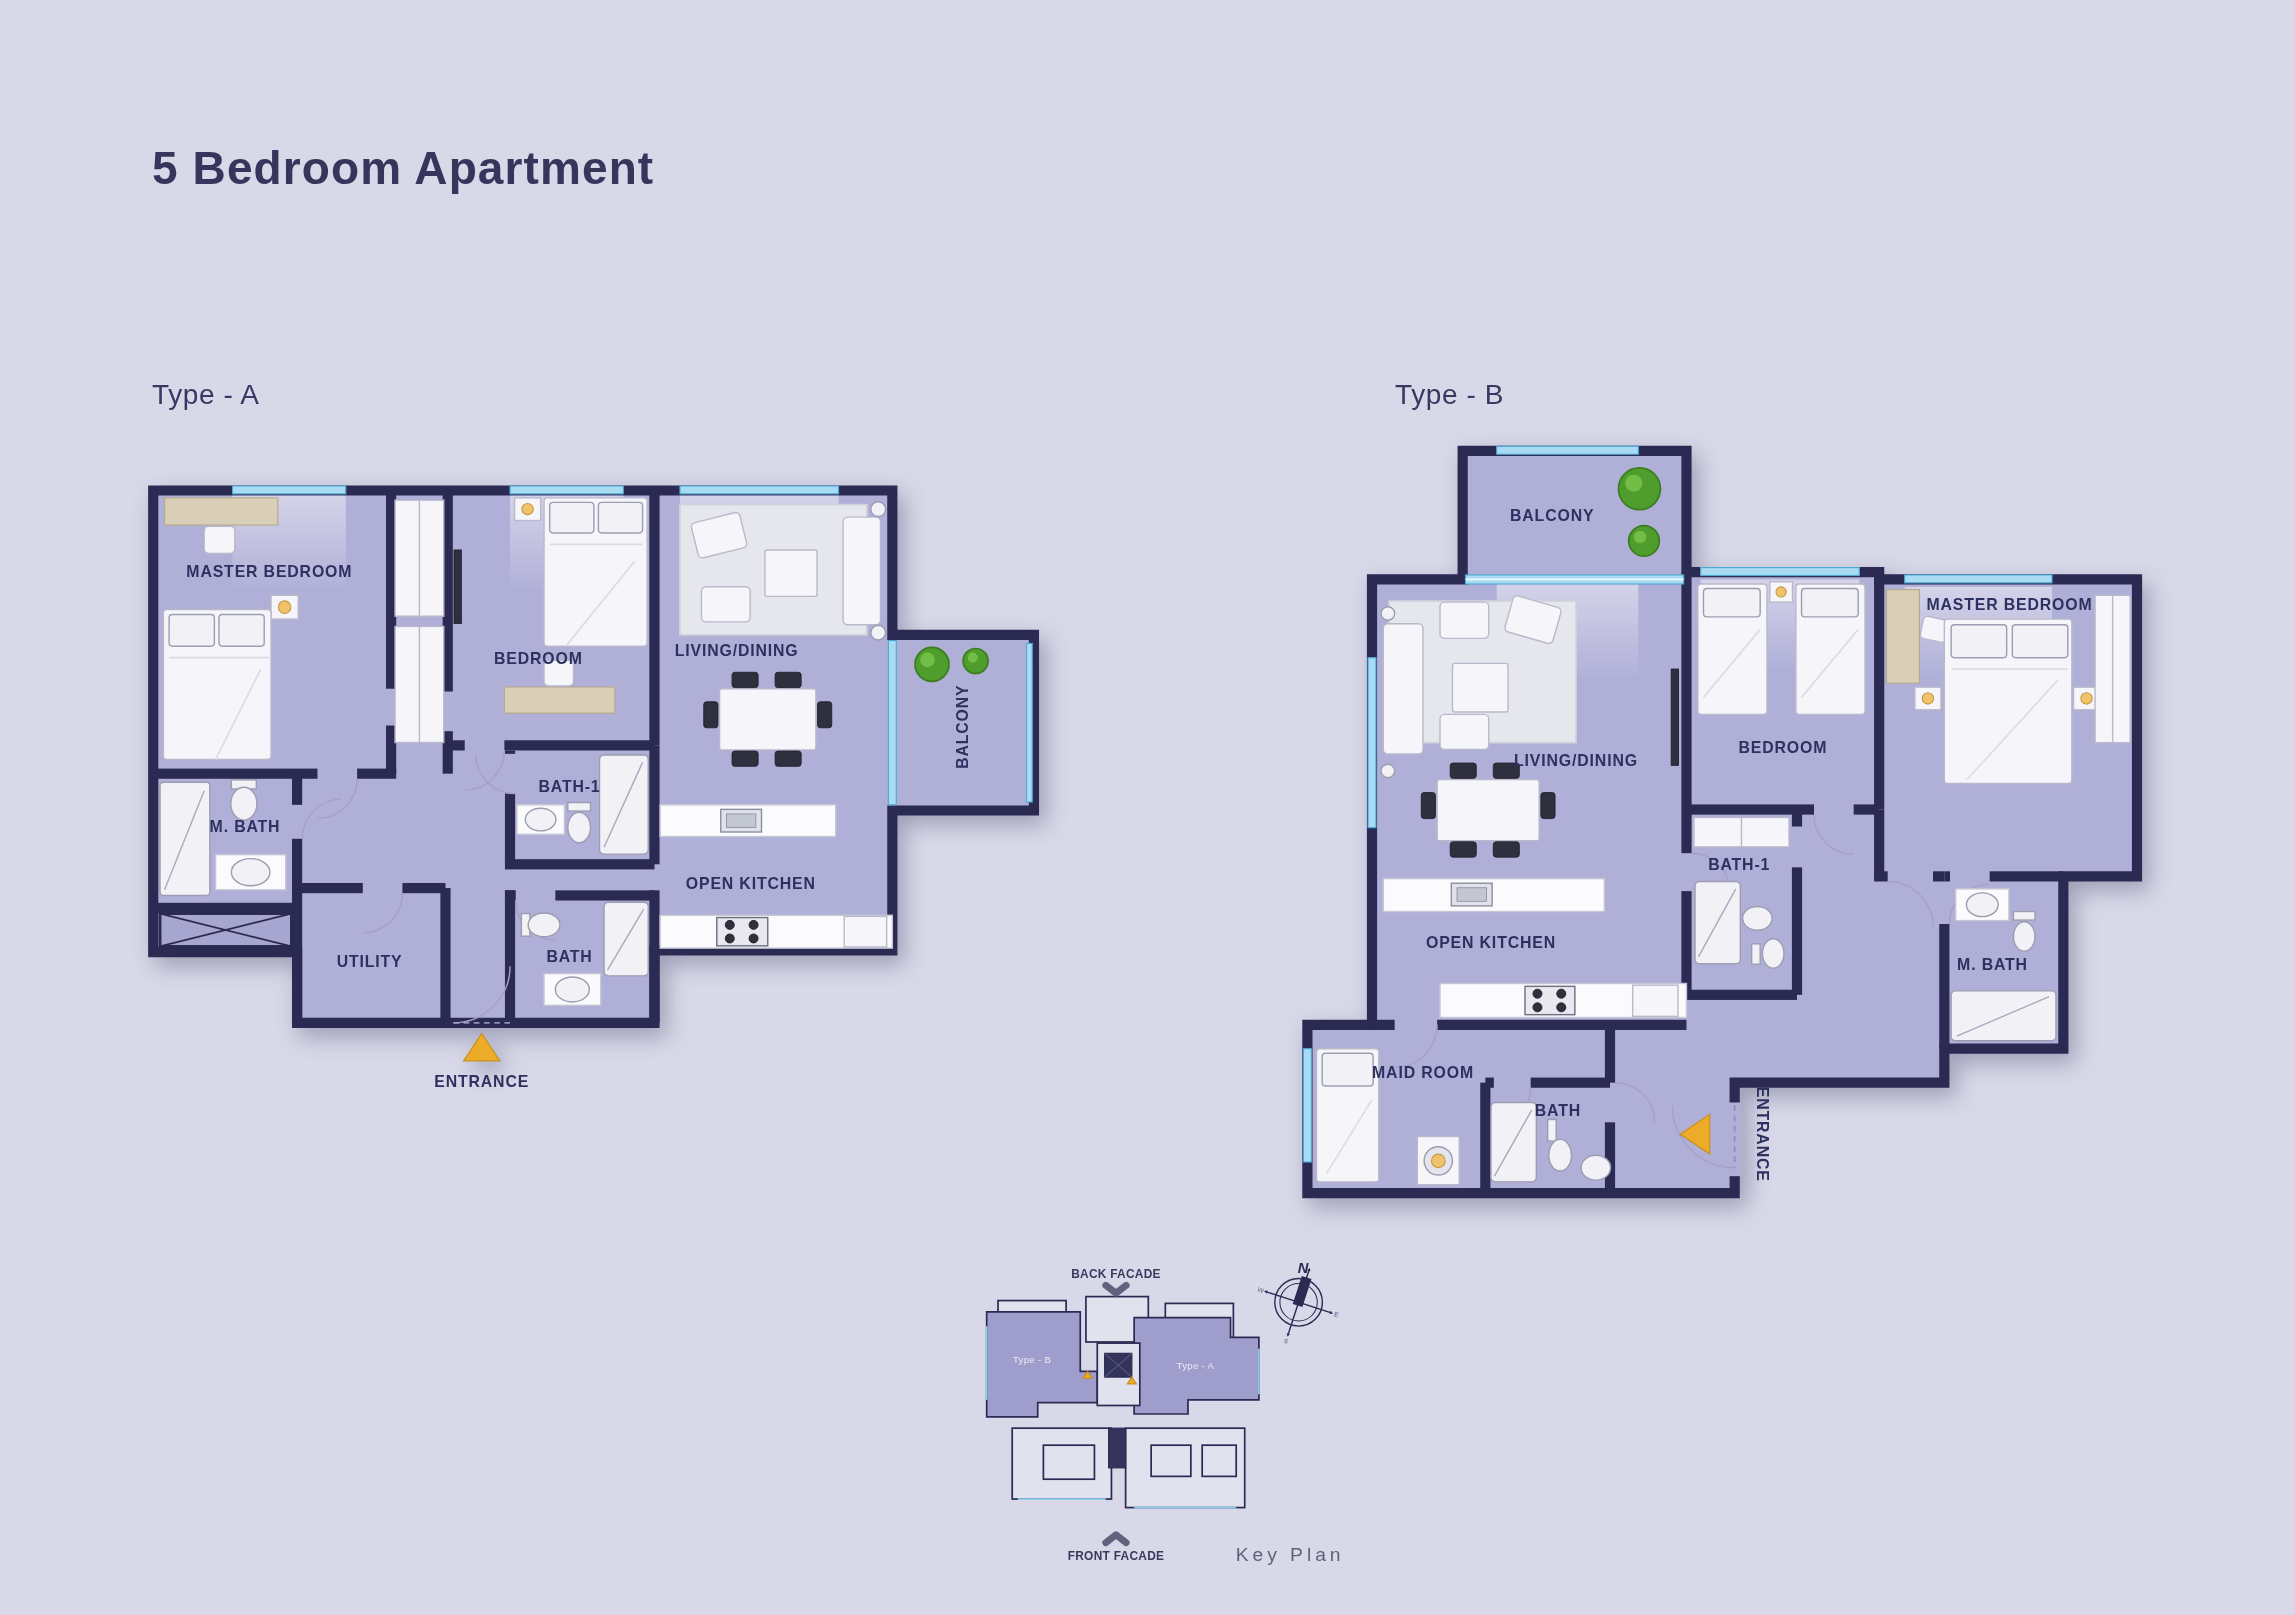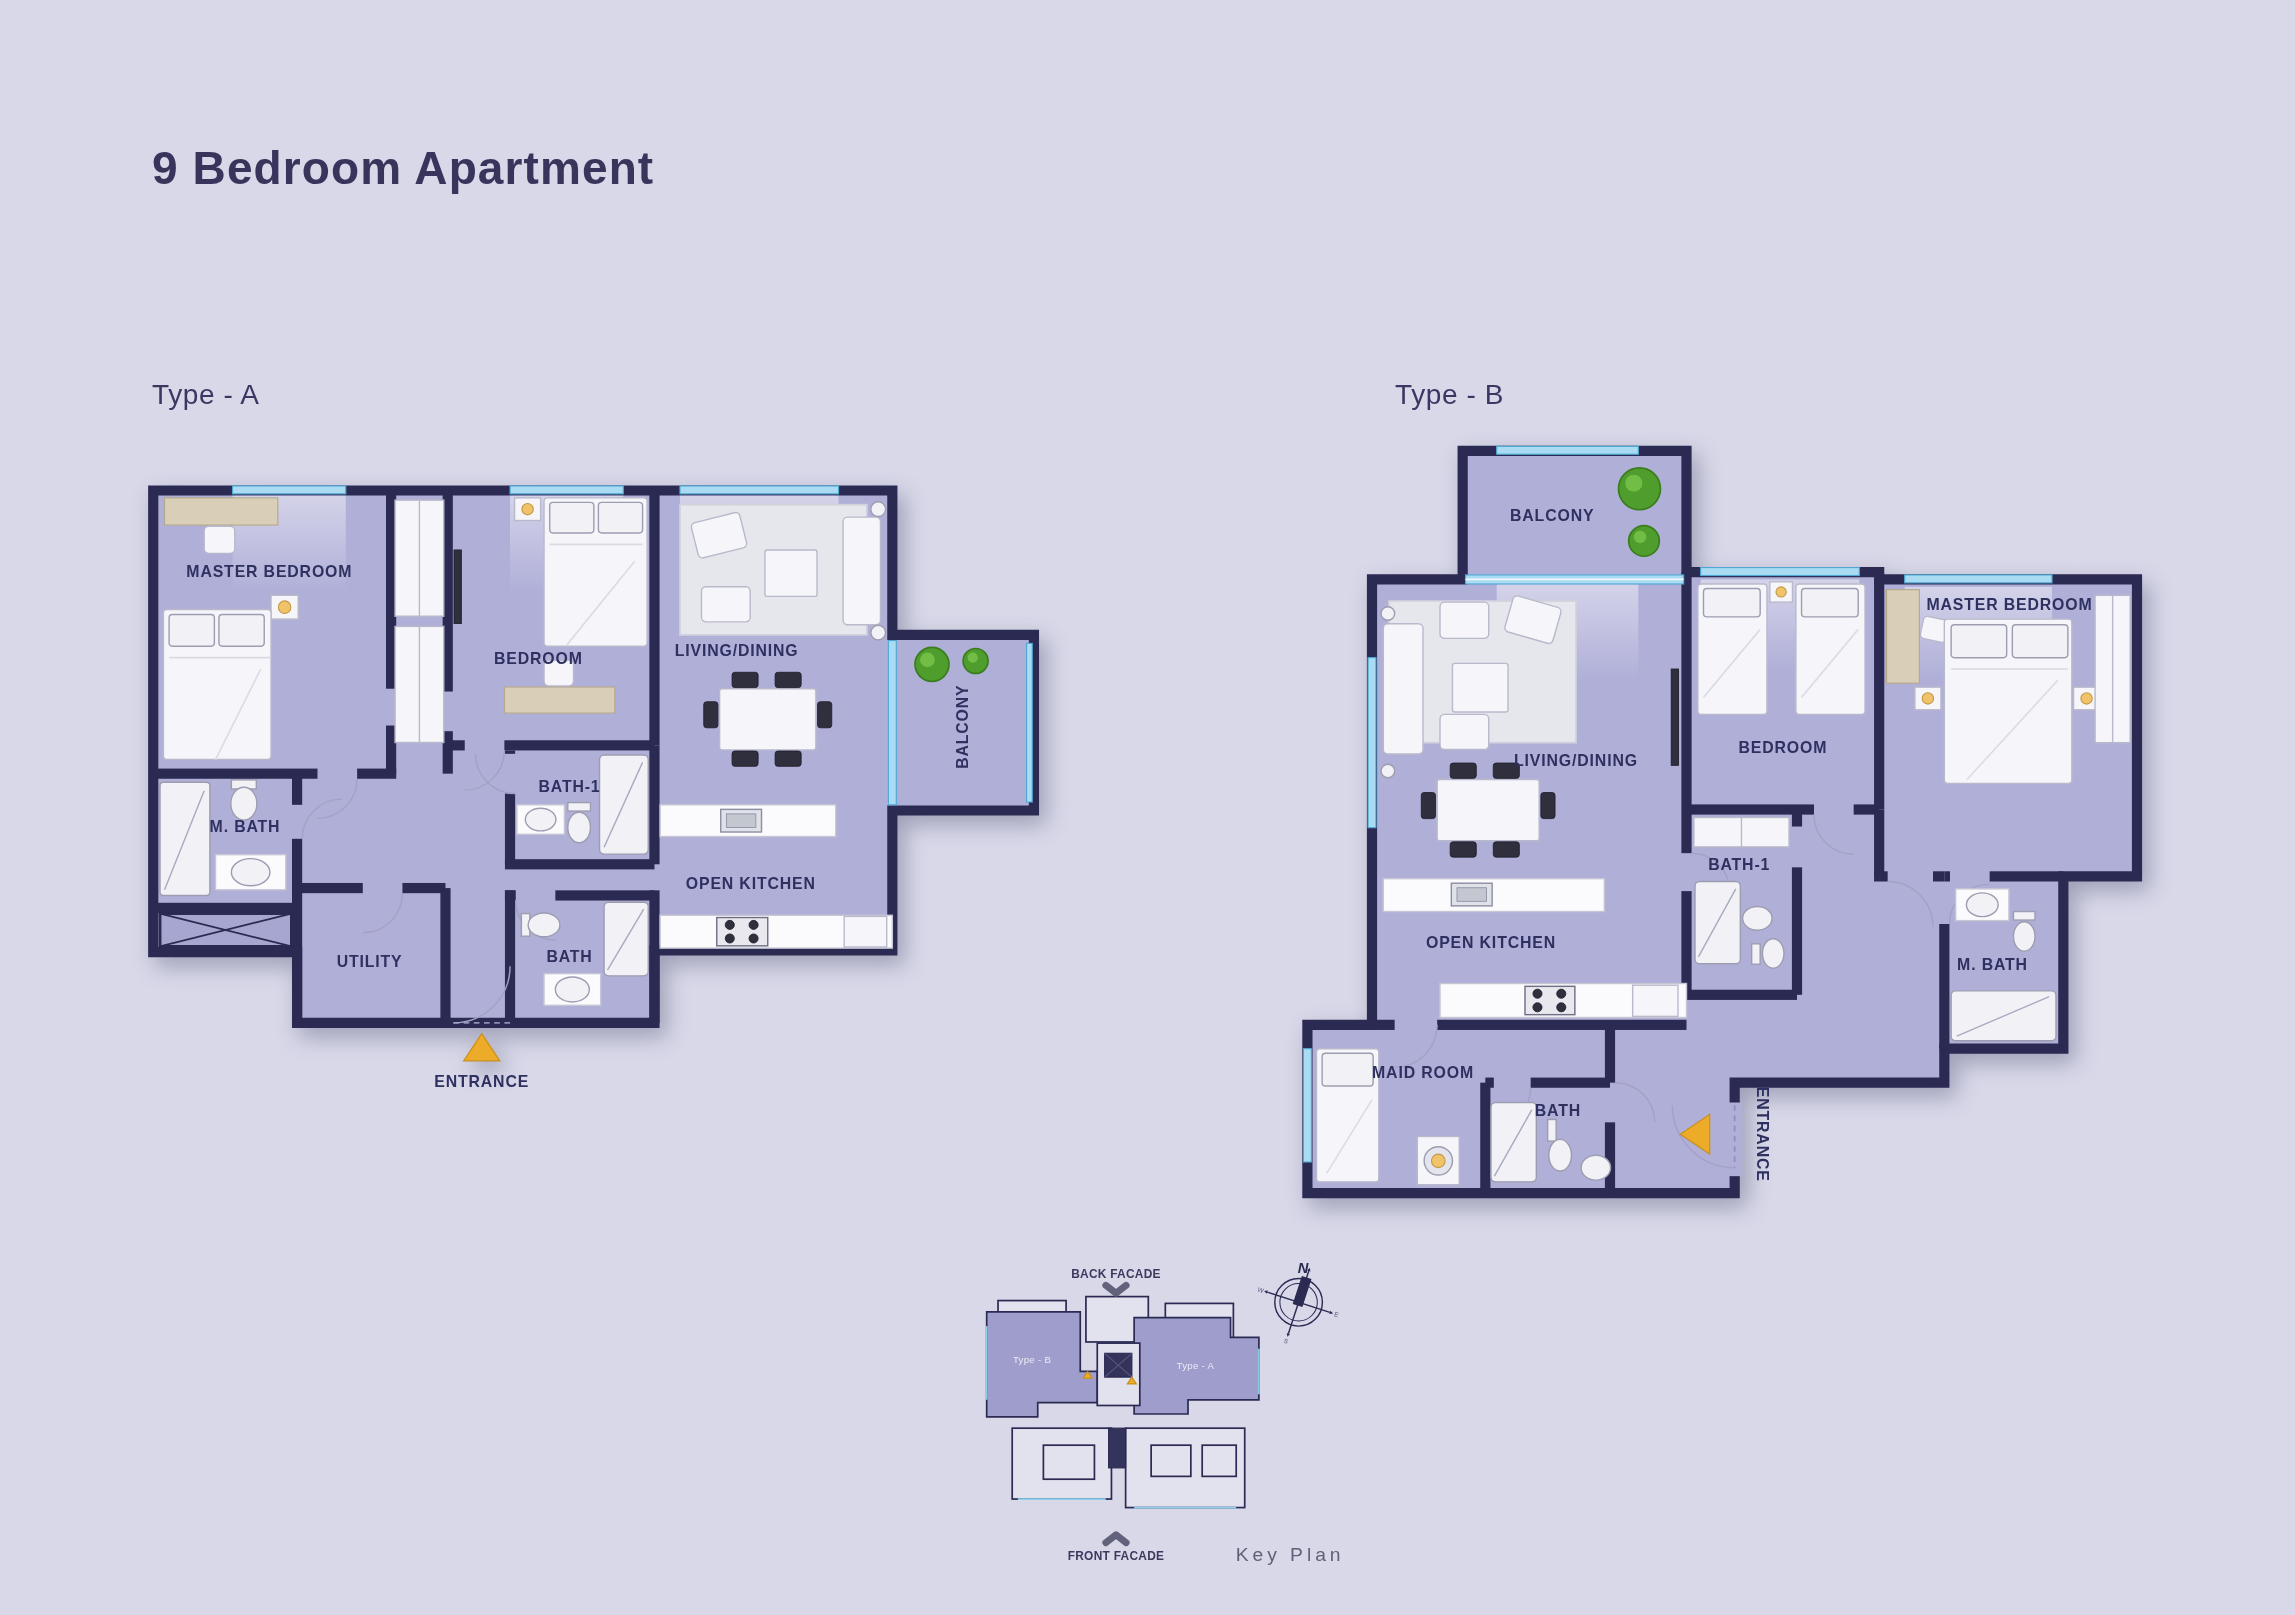--- a/index.html
+++ b/index.html
@@ -42,21 +42,21 @@
   .chev{fill:none;stroke:#62627c;stroke-width:12;stroke-linecap:round;stroke-linejoin:round;}
   .facade{font-family:"Liberation Sans","DejaVu Sans",sans-serif;font-size:21px;font-weight:700;
           fill:#3b3a5e;letter-spacing:0.5px;}
   .glow{fill:url(#winglow);}
 </style>
 </head>
 <body>
 
 <div class="canvas">
 
-  <div class="page-title">9 Bedroom Apartment</div>
+  <div class="page-title">5 Bedroom Apartment</div>
 
   <div class="plan-label a">Type - A</div>
   <div class="plan-label b">Type - B</div>
 
   <svg class="plan" style="left:147px;top:465px;" width="896" height="640" viewBox="0 0 1580 1130">
     <defs>
       <linearGradient id="winglow" x1="0" y1="0" x2="0" y2="1">
         <stop offset="0" stop-color="#ffffff" stop-opacity="0.45"></stop>
         <stop offset="1" stop-color="#ffffff" stop-opacity="0"></stop>
       </linearGradient>

